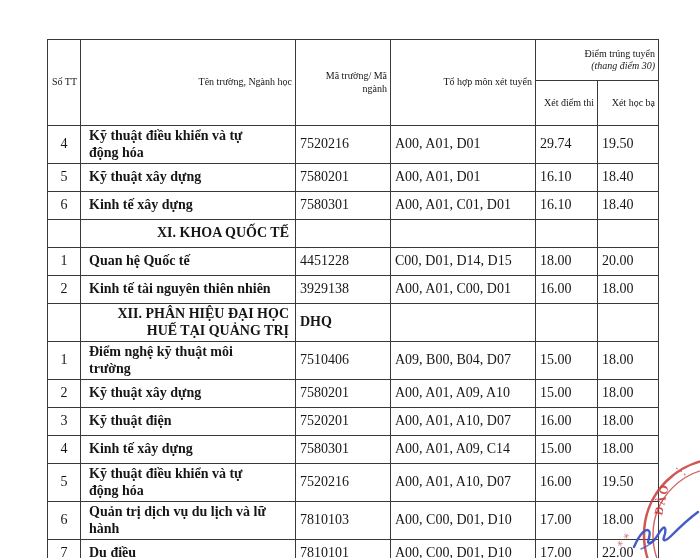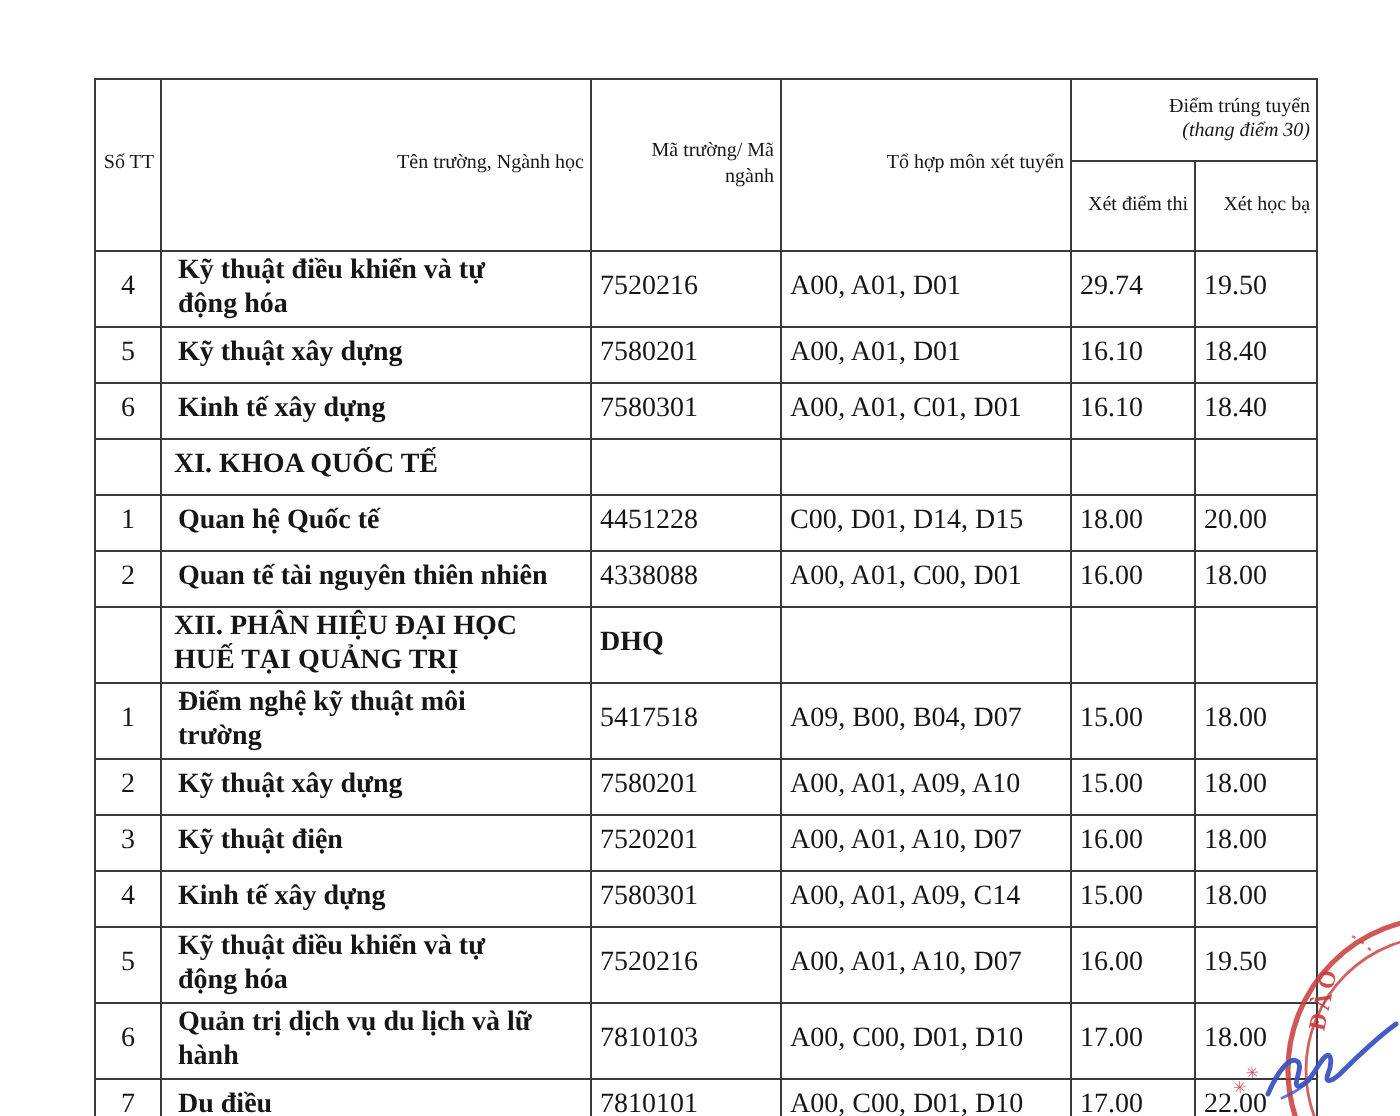--- a/index.html
+++ b/index.html
@@ -35,21 +35,21 @@
   .h-combo span{display:inline-block;max-width:112px;}
   .score-table td{
     font-size:14px;
     vertical-align:middle;
     padding:2px 4px;
     height:23px;
     line-height:1.18;
   }
   td.c-stt{text-align:center;}
   td.c-name{font-weight:bold;padding:2px 21px 2px 8px;text-align:left;}
-  td.c-name.sec{text-align:left;padding:2px 6px;}
+  td.c-name.sec{text-align:right;padding:2px 6px;}
   td.c-code{}
   td.c-code.sec{font-weight:bold;}
   td.c-combo,td.c-score{text-align:left;}
   .stamp-layer{position:absolute;left:0;top:0;width:700px;height:558px;pointer-events:none;}
 </style>
 </head>
 <body>
 
 <div class="page">
 
@@ -114,38 +114,38 @@
         <tr>
           <td class="c-stt">1</td>
           <td class="c-name">Quan hệ Quốc tế</td>
           <td class="c-code">4451228</td>
           <td class="c-combo">C00, D01, D14, D15</td>
           <td class="c-score">18.00</td>
           <td class="c-score">20.00</td>
         </tr>
         <tr>
           <td class="c-stt">2</td>
-          <td class="c-name">Quan tế tài nguyên thiên nhiên</td>
-          <td class="c-code">4338088</td>
+          <td class="c-name">Kinh tế tài nguyên thiên nhiên</td>
+          <td class="c-code">3929138</td>
           <td class="c-combo">A00, A01, C00, D01</td>
           <td class="c-score">16.00</td>
           <td class="c-score">18.00</td>
         </tr>
         <tr>
           <td class="c-stt"></td>
           <td class="c-name sec">XII. PHÂN HIỆU ĐẠI HỌC HUẾ TẠI QUẢNG TRỊ</td>
           <td class="c-code sec">DHQ</td>
           <td class="c-combo"></td>
           <td class="c-score"></td>
           <td class="c-score"></td>
         </tr>
         <tr>
           <td class="c-stt">1</td>
           <td class="c-name">Điểm nghệ kỹ thuật môi trường</td>
-          <td class="c-code">5417518</td>
+          <td class="c-code">7510406</td>
           <td class="c-combo">A09, B00, B04, D07</td>
           <td class="c-score">15.00</td>
           <td class="c-score">18.00</td>
         </tr>
         <tr>
           <td class="c-stt">2</td>
           <td class="c-name">Kỹ thuật xây dựng</td>
           <td class="c-code">7580201</td>
           <td class="c-combo">A00, A01, A09, A10</td>
           <td class="c-score">15.00</td>

